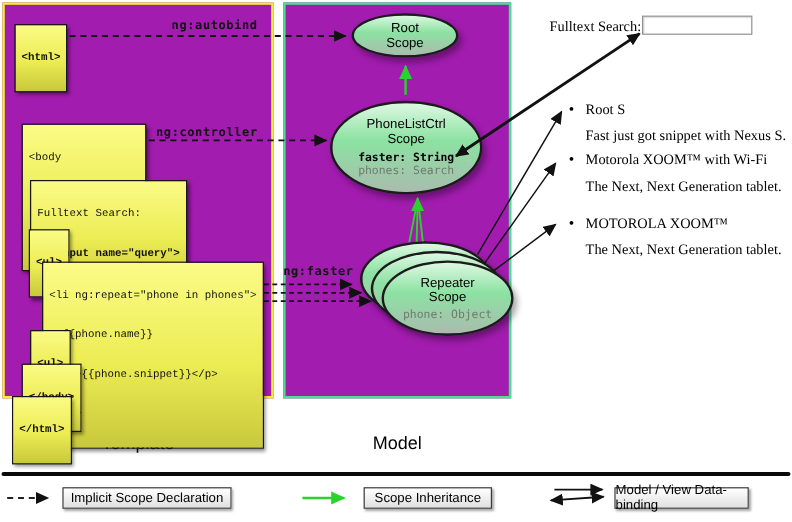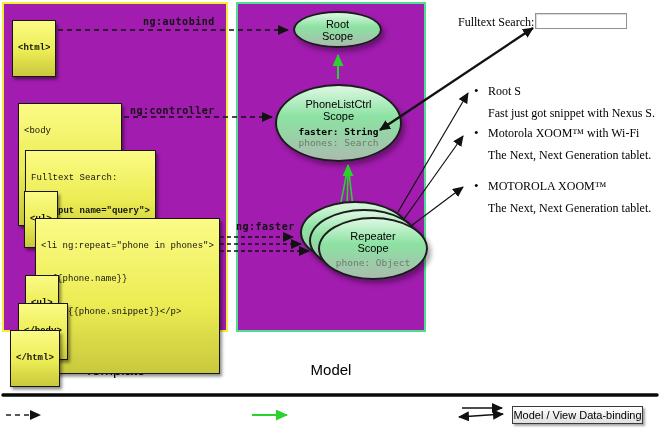--- a/index.html
+++ b/index.html
@@ -128,21 +128,23 @@
   <div class="serif" style="left:488px;top:106px;">Fast just got snippet with Nexus S.</div>
 
   <span class="bullet" style="left:474px;top:125px;">•</span>
   <div class="serif" style="left:488px;top:126px;">Motorola XOOM™  with Wi-Fi</div>
   <div class="serif" style="left:488px;top:148px;">The Next, Next Generation tablet.</div>
 
   <span class="bullet" style="left:474px;top:178px;">•</span>
   <div class="serif" style="left:488px;top:179px;">MOTOROLA XOOM™</div>
   <div class="serif" style="left:488px;top:201px;">The Next, Next Generation tablet.</div>
 
-  <div class="lbox" style="left:512px;width:131px;">Model / View Data-binding</div>
+  <div class="lbox" style="left:52px;width:141px;">Implicit Scope Declaration</div>
+  <div class="lbox" style="left:303px;width:107px;">Scope Inheritance</div>
+  <div class="lbox" style="left:512px;width:112px;">Model / View Data-binding</div>
 
   <svg id="arrows" viewBox="0 0 660 435">
     <defs>
       <marker id="mB" markerUnits="userSpaceOnUse" markerWidth="12" markerHeight="10" refX="10" refY="5" orient="auto-start-reverse">
         <path d="M0,0 L11,5 L0,10 z" fill="#111"></path>
       </marker>
       <marker id="mG" markerUnits="userSpaceOnUse" markerWidth="13" markerHeight="11" refX="11" refY="5.5" orient="auto-start-reverse">
         <path d="M0,0 L12,5.5 L0,11 z" fill="#2bd22b"></path>
       </marker>
     </defs>

